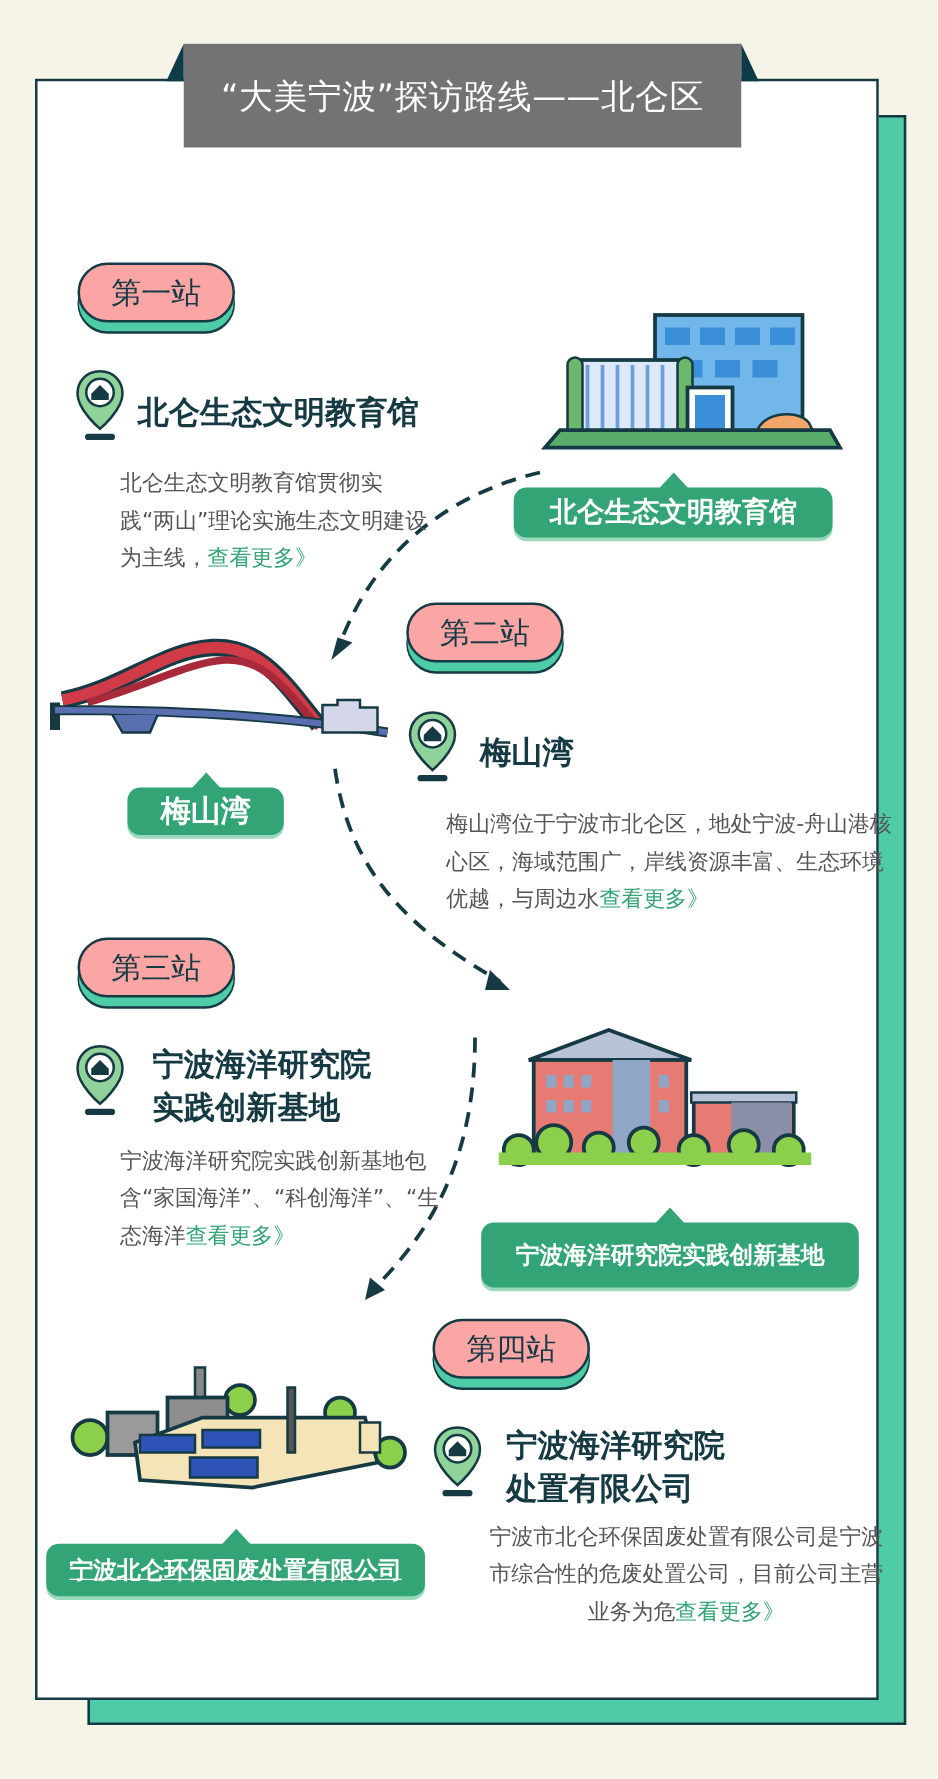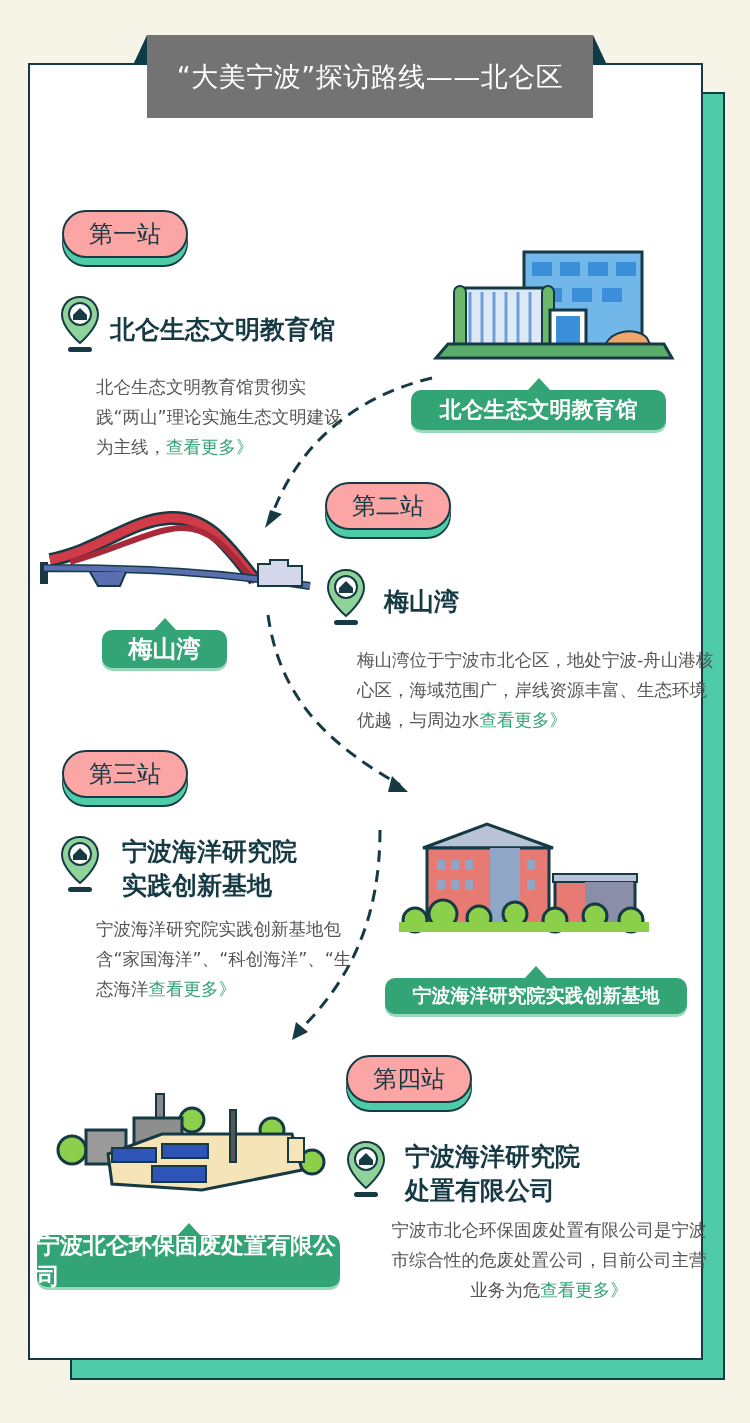--- a/index.html
+++ b/index.html
@@ -142,21 +142,21 @@
     <circle cx="20" cy="102" r="12"></circle>
       <circle cx="48" cy="96" r="14"></circle>
       <circle cx="84" cy="100" r="12"></circle>
       <circle cx="120" cy="96" r="12"></circle>
       <circle cx="160" cy="102" r="12"></circle>
       <circle cx="200" cy="98" r="12"></circle>
       <circle cx="236" cy="102" r="12"></circle>
   </g>
   <rect x="4" y="104" width="250" height="10" fill="#8ccf4a"></rect>
 </svg>
-<div class="label-tag" style="left:385px;top:978px;width:302px;height:36px;font-size:19px;">宁波海洋研究院实践创新基地</div>
+<div class="label-tag" style="left:385px;top:978px;width:302px;height:52px;font-size:19px;">宁波海洋研究院实践创新基地</div>
 
 <div class="badge" style="left:346px;top:1055px;width:126px;">
     <span>第四站</span>
   </div>
 <svg class="pin" style="left:346px;top:1140px;" viewBox="0 0 40 58">
   <path d="M20 2 C9 2 2 10 2 20 C2 33 20 48 20 48 C20 48 38 33 38 20 C38 10 31 2 20 2Z" fill="#8fd39a" stroke="#163a44" stroke-width="2"></path>
   <circle cx="20" cy="19" r="11" fill="#fff" stroke="#163a44" stroke-width="2"></circle>
   <path d="M13 20 L20 13 L27 20 V25 H13Z" fill="#163a44"></path>
   <rect x="8" y="52" width="24" height="5" rx="2.5" fill="#163a44"></rect>
 </svg>
@@ -176,13 +176,13 @@
   <rect x="104" y="4" width="8" height="28" fill="#888" stroke="#163a44" stroke-width="2"></rect>
   <rect x="82" y="28" width="48" height="30" fill="#8e8e8e" stroke="#163a44" stroke-width="3"></rect>
   <rect x="34" y="40" width="40" height="34" fill="#9a9a9a" stroke="#163a44" stroke-width="3"></rect>
   <path d="M56 64 L110 44 L240 44 L250 80 L150 100 L60 94Z" fill="#f4e4b8" stroke="#163a44" stroke-width="3"></path>
   <rect x="60" y="58" width="44" height="14" fill="#2f54b8" stroke="#163a44" stroke-width="2"></rect>
   <rect x="110" y="54" width="46" height="14" fill="#2f54b8" stroke="#163a44" stroke-width="2"></rect>
   <rect x="100" y="76" width="54" height="16" fill="#2f54b8" stroke="#163a44" stroke-width="2"></rect>
   <rect x="178" y="20" width="6" height="52" fill="#555" stroke="#163a44" stroke-width="2"></rect>
   <rect x="236" y="48" width="16" height="24" fill="#f4e4b8" stroke="#163a44" stroke-width="2"></rect>
 </svg>
-<div class="label-tag" style="left:37px;top:1235px;width:303px;height:52px;font-size:23px;">宁波北仑环保固废处置有限公司</div>
+<div class="label-tag" style="left:37px;top:1235px;width:303px;height:42px;font-size:19px;text-decoration:underline;">宁波北仑环保固废处置有限公司</div>
 
 </body></html>

